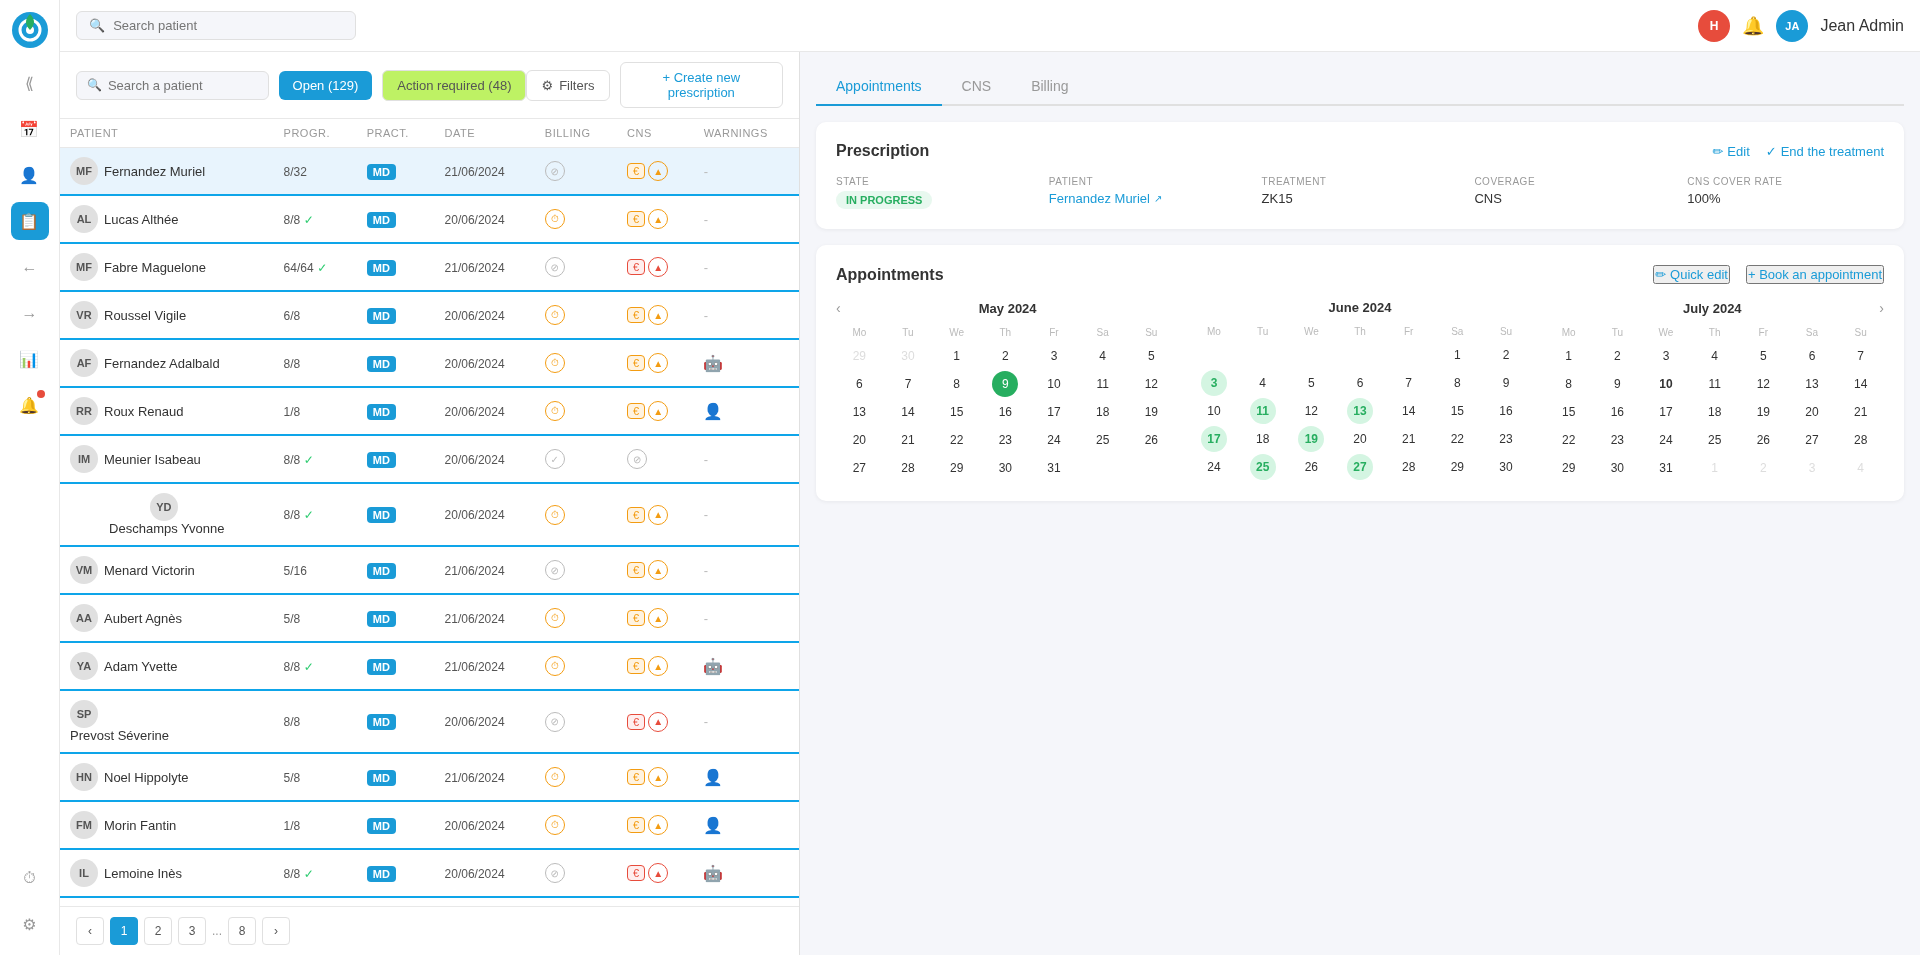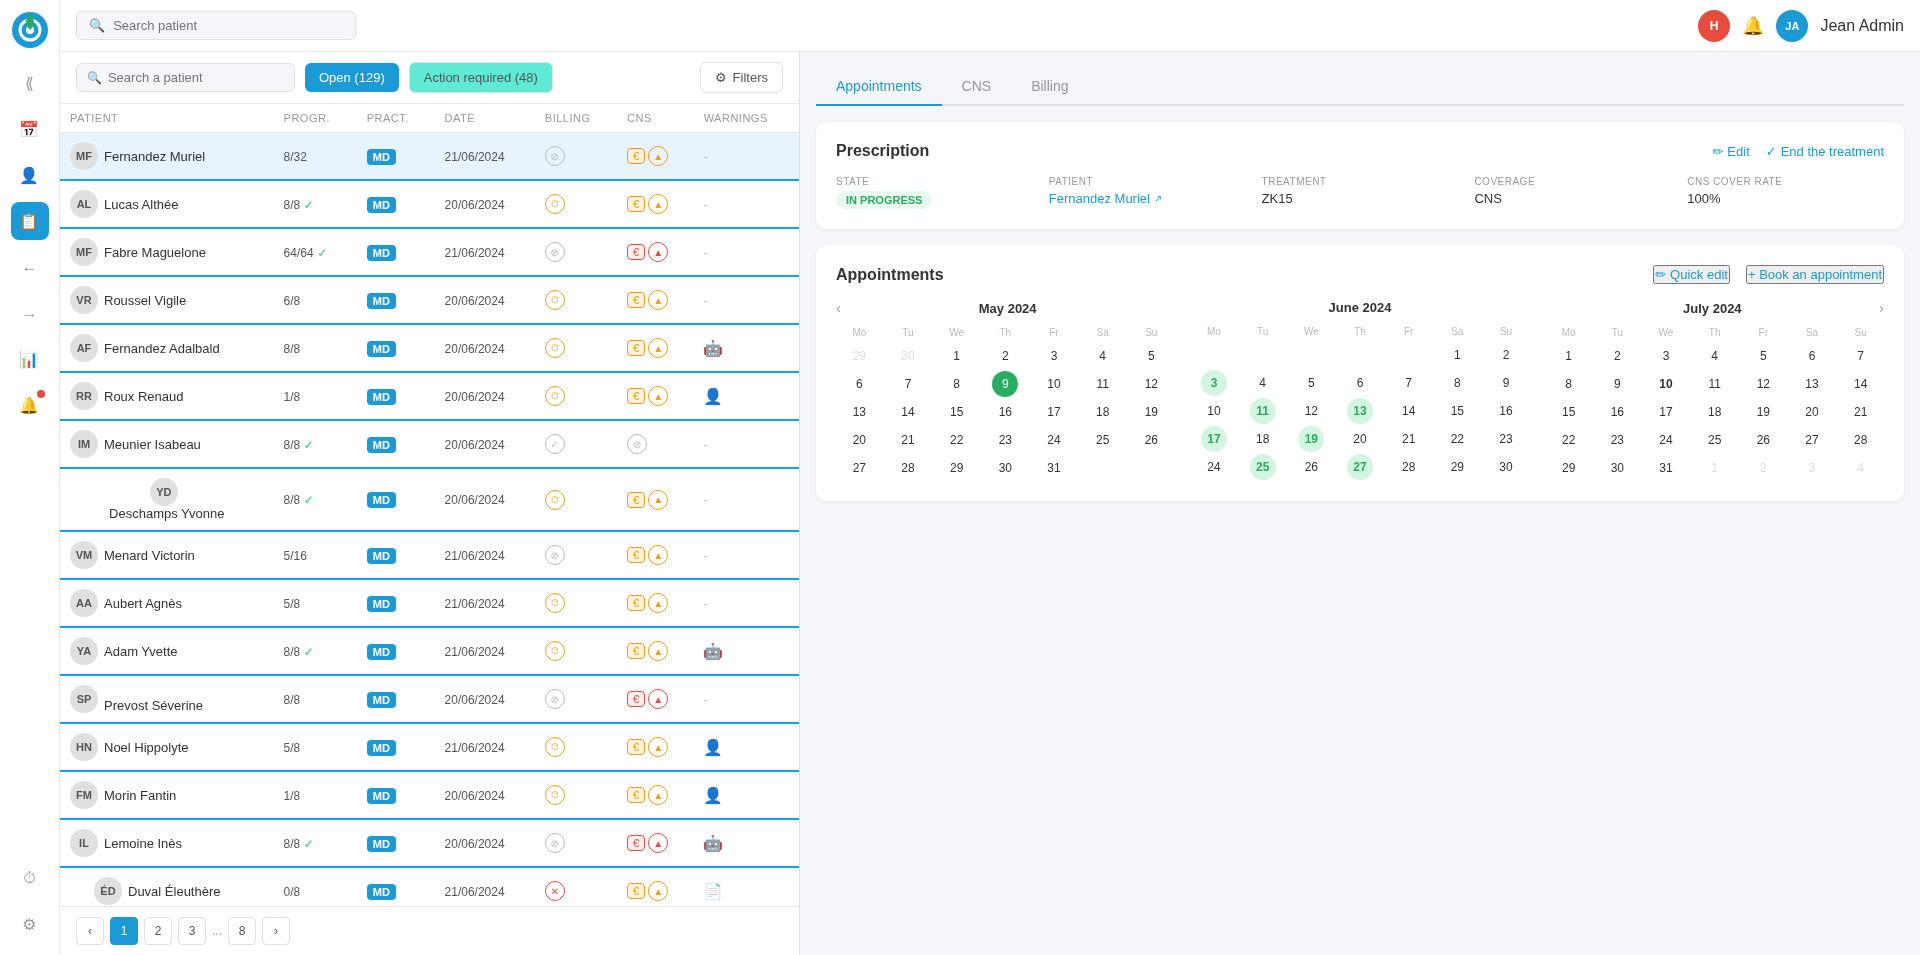--- a/index.html
+++ b/index.html
@@ -26,21 +26,21 @@
     .user-name { font-size: 16px; font-weight: 500; }
 
     
     .content { flex: 1; display: flex; overflow: hidden; }
 
     
     .patient-panel { width: 740px; flex-shrink: 0; background: #fff; border-right: 1px solid #e0e0e0; display: flex; flex-direction: column; overflow: hidden; }
     .search-patient-bar { flex: 1; max-width: 240px; display: flex; align-items: center; background: #f5f6fa; border: 1px solid #e0e0e0; border-radius: 6px; padding: 6px 10px; gap: 6px; }
     .search-patient-bar input { border: none; background: transparent; outline: none; font-size: 13px; color: #555; width: 100%; }
     .btn-open { background: #1a9bd7; color: #fff; border: none; border-radius: 6px; padding: 7px 14px; font-size: 13px; cursor: pointer; font-weight: 500; }
-    .btn-action-req { background: #5eead4; color: #555; border: 1px solid #e0e0e0; border-radius: 6px; padding: 7px 14px; font-size: 13px; cursor: pointer; }
+    .btn-action-req { background: #bef264; color: #555; border: 1px solid #e0e0e0; border-radius: 6px; padding: 7px 14px; font-size: 13px; cursor: pointer; }
 
     
     .table-wrap { flex: 1; overflow-y: auto; }
     table { width: 100%; border-collapse: collapse; }
     thead th { color: #999; font-size: 11px; font-weight: 500; padding: 8px 10px; text-align: left; border-bottom: 1px solid #e8e8e8; text-transform: uppercase; letter-spacing: 0.5px; position: sticky; top: 0; background: #fff; }
     tbody tr { border-bottom: 2px solid #0ea5e9; cursor: pointer; }
     tbody tr.selected { background: #e8f4fd; }
     tbody td { padding: 9px 10px; vertical-align: middle; }
     .patient-initials { display: inline-flex; align-items: center; justify-content: center; width: 28px; height: 28px; border-radius: 50%; background: #e0e0e0; font-size: 11px; font-weight: 600; color: #555; margin-right: 6px; flex-shrink: 0; }
     .patient-name { font-weight: 500; font-size: 13px; }
@@ -163,20 +163,21 @@
             <input type="text" placeholder="Search a patient" style="">
           </div>
           <button class="btn-open">Open (129)</button>
           <button class="btn-action-req">Action required (48)</button>
         </div>
         <div style="display:flex;align-items:center;gap:10px;">
           <button class="filters-btn">
             <span>⚙</span>
             <span>Filters</span>
           </button>
+          <button class="create-prescription-btn">+ Create new prescription</button>
         </div>
       </div>
 
       <div class="table-wrap">
         <table>
           <thead>
             <tr>
               <th>PATIENT</th>
               <th>PROGR.</th>
               <th>PRACT.</th>
@@ -434,21 +435,21 @@
                 <td>
                   <div class="cns-cell">
                     <span style="background:#fff3e0;color:#f39c12;border:1px solid #f39c12;border-radius:4px;padding:1px 5px;font-size:11px;">€</span>
                     <div class="icon-circle orange">▲</div>
                   </div>
                 </td>
                 <td><span style="font-size:16px;">🤖</span></td>
               </tr>
               <tr>
                 <td>
-                  <div style="display:flex;align-items:flex-end;">
+                  <div style="display:flex;align-items:flex-start;flex-direction:column;">
     <span class="patient-initials">SP</span>
     <span class="patient-name">Prevost Séverine</span>
   </div>
                 </td>
                 <td><span class="progress-text">8/8</span></td>
                 <td><span class="badge-md">MD</span></td>
                 <td><span class="date-text">20/06/2024</span></td>
                 <td>
                   <div class="billing-cell">
                     <div class="icon-circle gray">⊘</div>

